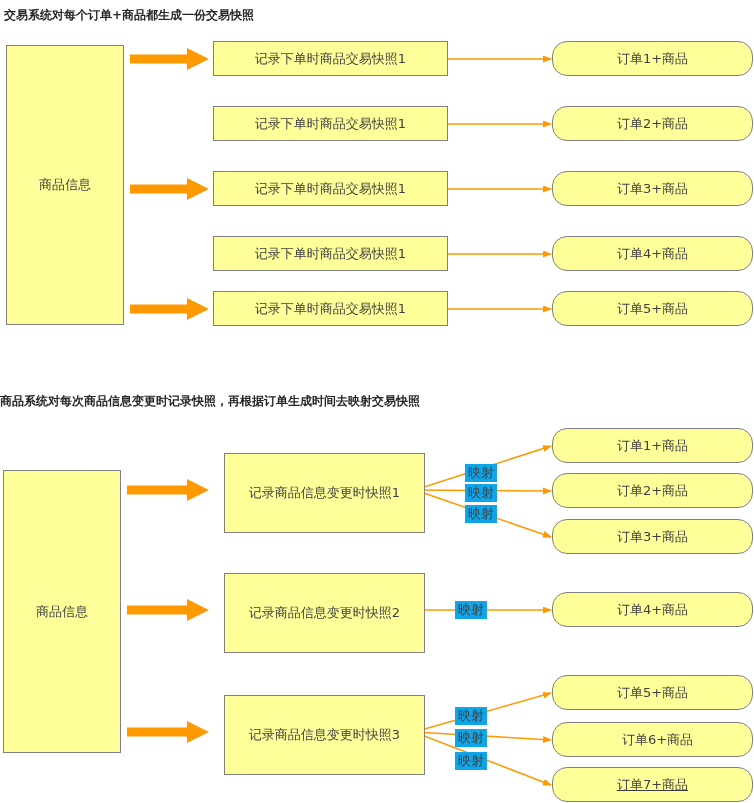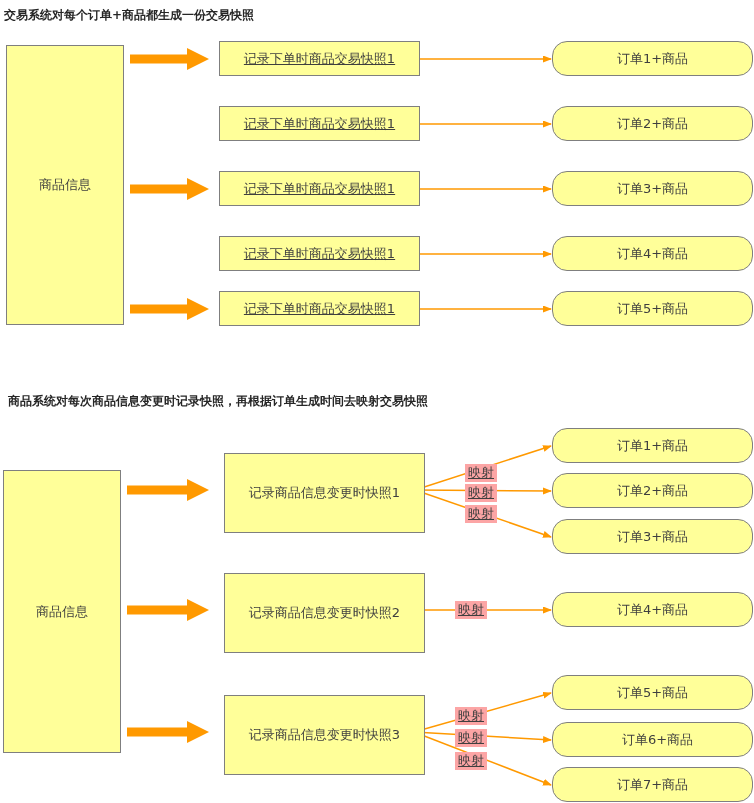--- a/index.html
+++ b/index.html
@@ -17,26 +17,26 @@
   }
   .title{
     position:absolute;font-size:12px;font-weight:bold;color:var(--title);
     white-space:nowrap;line-height:18px;
   }
   .box{
     position:absolute;background:var(--box-fill);border:1px solid var(--box-border);
     display:flex;align-items:center;justify-content:center;
     font-size:13px;color:var(--text);box-sizing:border-box;text-align:center;
   }
-  .snap{left:219px;width:201px;height:35px;text-decoration:underline;}
+  .snap{left:213px;width:235px;height:35px;}
   .order{left:552px;width:201px;height:35px;border-radius:15px;}
   .snap2{left:224px;width:201px;height:80px;}
   .maplabel{
-    position:absolute;background:#fca5a5;color:var(--text);font-size:13px;
-    padding:0 3px;transform:translate(-50%,-50%);white-space:nowrap;z-index:3;text-decoration:underline;
+    position:absolute;background:#0ea5e9;color:var(--text);font-size:13px;
+    padding:0 3px;transform:translate(-50%,-50%);white-space:nowrap;z-index:3;
   }
   svg.wires{position:absolute;left:0;top:0;z-index:1;}
   .box{z-index:2;}
   svg .thin{stroke:var(--accent);stroke-width:1.5;fill:none;}
   svg .fat{fill:var(--accent);stroke:none;}
   svg marker path{fill:var(--accent);}
 </style>
 </head>
 <body>
 
@@ -81,35 +81,35 @@
 <div class="box snap" style="top:171px;">记录下单时商品交易快照1</div>
 <div class="box snap" style="top:236px;">记录下单时商品交易快照1</div>
 <div class="box snap" style="top:291px;">记录下单时商品交易快照1</div>
 
 <div class="box order" style="top:41px;">订单1+商品</div>
 <div class="box order" style="top:106px;">订单2+商品</div>
 <div class="box order" style="top:171px;">订单3+商品</div>
 <div class="box order" style="top:236px;">订单4+商品</div>
 <div class="box order" style="top:291px;">订单5+商品</div>
 
-<div class="title" style="left:8px;top:392px;">商品系统对每次商品信息变更时记录快照，再根据订单生成时间去映射交易快照</div>
+<div class="title" style="left:0px;top:392px;">商品系统对每次商品信息变更时记录快照，再根据订单生成时间去映射交易快照</div>
 
 <div class="box" style="left:3px;top:470px;width:118px;height:283px;">商品信息</div>
 
 <div class="box snap2" style="top:453px;">记录商品信息变更时快照1</div>
 <div class="box snap2" style="top:573px;">记录商品信息变更时快照2</div>
 <div class="box snap2" style="top:695px;">记录商品信息变更时快照3</div>
 
 <div class="box order" style="top:428px;">订单1+商品</div>
 <div class="box order" style="top:473px;">订单2+商品</div>
 <div class="box order" style="top:519px;">订单3+商品</div>
 <div class="box order" style="top:592px;">订单4+商品</div>
 <div class="box order" style="top:675px;">订单5+商品</div>
 <div class="box order" style="top:722px;padding-left:10px;">订单6+商品</div>
-<div class="box order" style="top:767px;">订单7+商品</div>
+<div class="box order" style="top:767px;text-decoration:underline;">订单7+商品</div>
 
 <div class="maplabel" style="left:481px;top:473px;">映射</div>
 <div class="maplabel" style="left:481px;top:493px;">映射</div>
 <div class="maplabel" style="left:481px;top:514px;">映射</div>
 <div class="maplabel" style="left:471px;top:610px;">映射</div>
 <div class="maplabel" style="left:471px;top:716px;">映射</div>
 <div class="maplabel" style="left:471px;top:738px;">映射</div>
 <div class="maplabel" style="left:471px;top:761px;">映射</div>
 
 </body></html>

